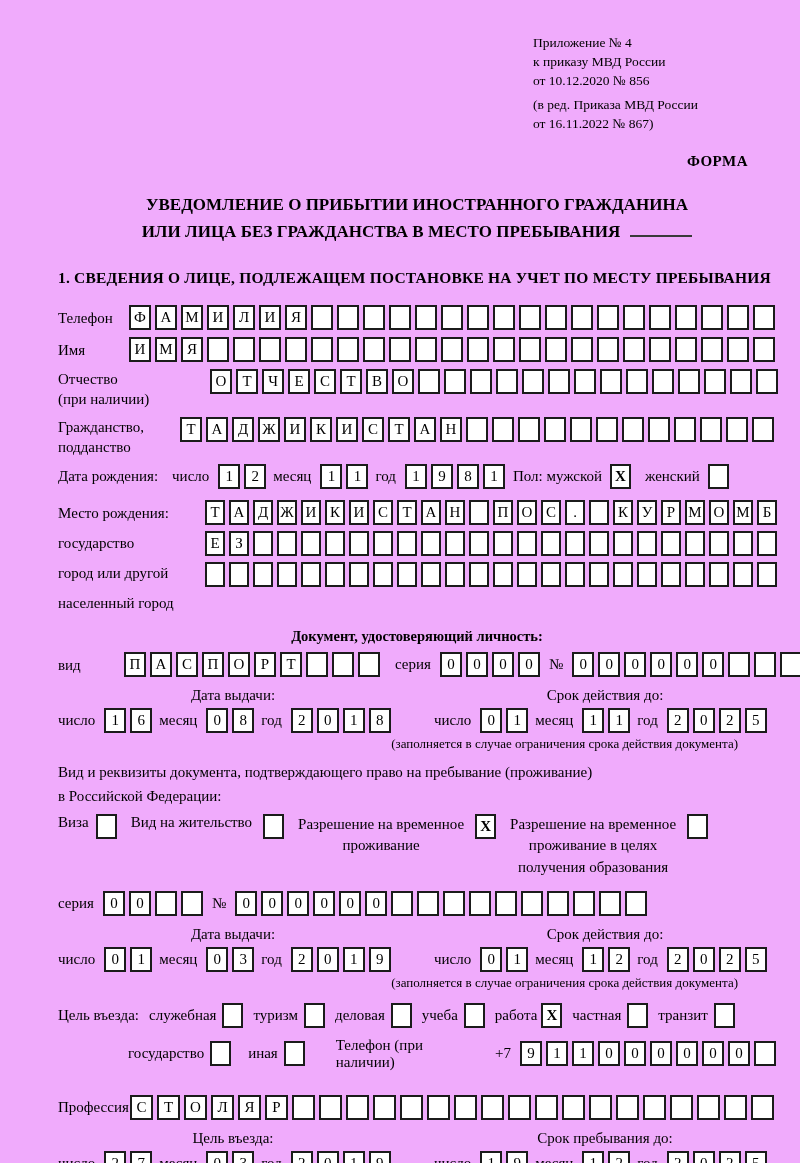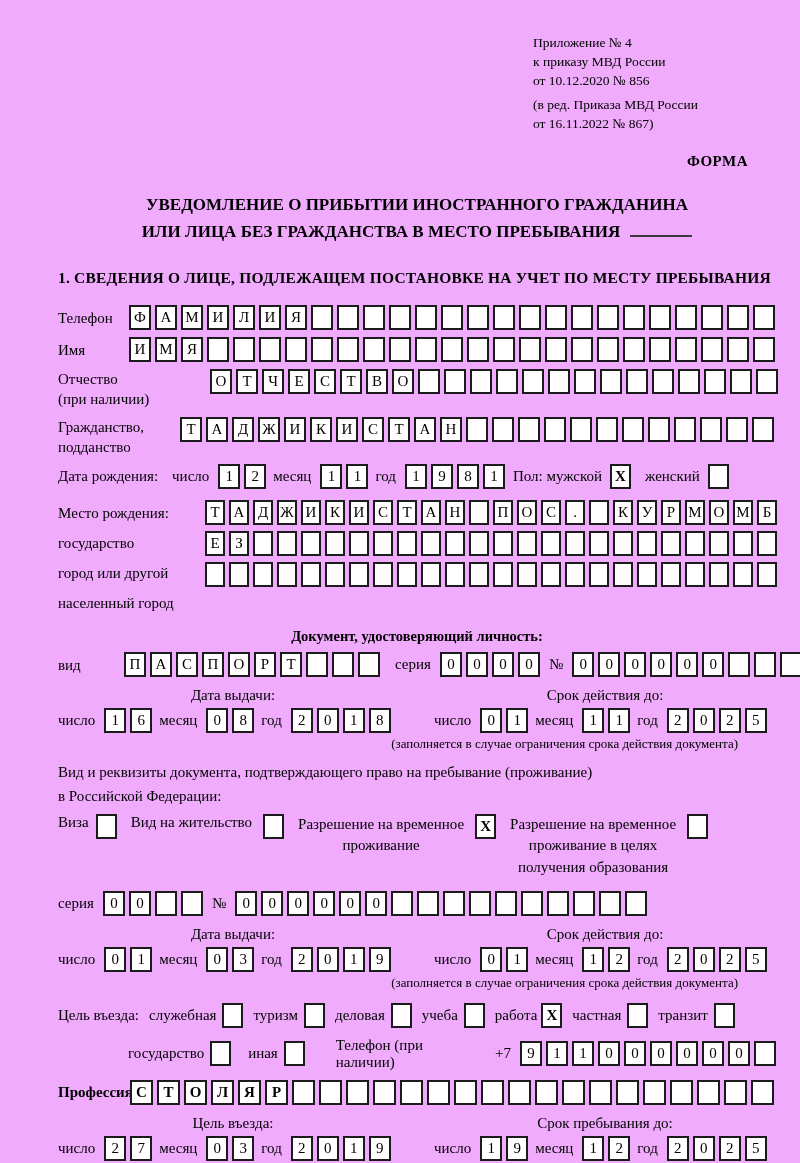--- a/index.html
+++ b/index.html
@@ -564,21 +564,21 @@
         <span class="cell">0</span>
         <span class="cell">0</span>
         <span class="cell">0</span>
         <span class="cell">0</span>
         <span class="cell">0</span>
         <span class="cell">0</span>
         <span class="cell"></span>
       </span>
   </div>
 
-  <div class="frow" style="margin-top:9px;font-weight:bold;">
+  <div class="frow" style="margin-top:24px;">
     <div class="flabel w72">Профессия</div>
     <span class="cellrow cw23">
         <span class="cell">С</span>
         <span class="cell">Т</span>
         <span class="cell">О</span>
         <span class="cell">Л</span>
         <span class="cell">Я</span>
         <span class="cell">Р</span>
         <span class="cell"></span>
         <span class="cell"></span>

